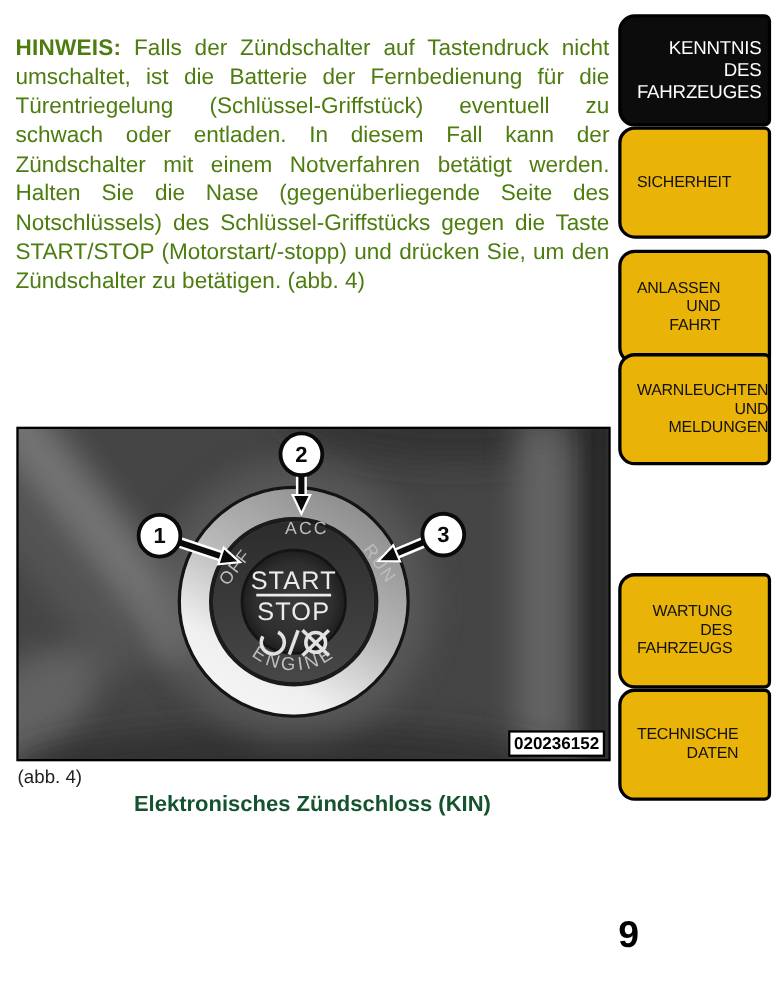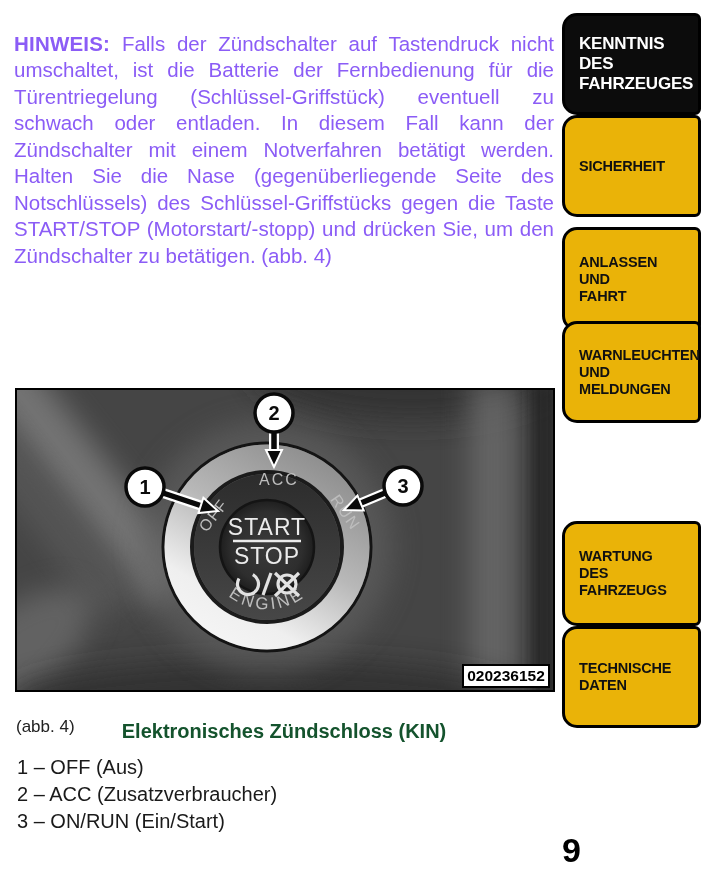--- a/index.html
+++ b/index.html
@@ -1,40 +1,40 @@
 <!DOCTYPE html>
 <html><head>
 <meta charset="utf-8">
 <style>
   html,body{margin:0;padding:0;background:#ffffff;}
   #page{position:relative;width:704px;height:896px;background:#ffffff;overflow:hidden;
         font-family:"Liberation Sans",sans-serif;color:#151515;}
 
   
   .notice{position:absolute;left:14px;top:10px;width:540px;
-          font-size:20.5px;line-height:26.5px;text-align:justify;color:#8b5cf6;}
+          font-size:20.5px;line-height:26.5px;text-align:justify;color:#4d7c0f;}
   .notice b{font-weight:bold;letter-spacing:.2px;}
 
   
   .figure{position:absolute;left:15px;top:388px;width:540px;height:304px;
           box-sizing:border-box;border:2px solid #000;background:#454545;}
   .figure svg{display:block;}
   svg text{font-family:"Liberation Sans",sans-serif;}
 
-  .fig-caption{position:absolute;left:16px;top:697px;font-size:17px;color:#222;margin-top:20px;}
+  .fig-caption{position:absolute;left:16px;top:697px;font-size:17px;color:#222;}
   .fig-title{position:absolute;left:14px;top:720px;width:540px;text-align:center;
              font-size:20px;font-weight:bold;color:#14532d;}
   .legend{position:absolute;left:17px;top:754px;font-size:20px;line-height:27px;color:#1a1a1a;}
 
   
   .tab{position:absolute;left:562px;width:139px;box-sizing:border-box;
        background:#eab308;border:3px solid #000;border-radius:15px 6px 6px 15px;
        display:flex;align-items:center;padding-left:14px;cursor:pointer;}
-  .tab-label{font-size:14.5px;line-height:17px;font-weight:bold;letter-spacing:-.2px;
-             color:#111;white-space:pre-line;}
+  .tab-label{font-size:14.5px;line-height:17px;font-weight:normal;letter-spacing:-.2px;
+             color:#111;white-space:pre-line;text-align:right;}
   .tab.active{background:#0c0c0c;}
   .tab.active .tab-label{color:#ffffff;font-size:17px;line-height:20px;letter-spacing:-.2px;}
 
   .page-number{position:absolute;left:562px;top:831px;font-size:34px;font-weight:bold;color:#000;}
 </style>
 </head>
 <body>
 
 <div id="page">
 
@@ -141,25 +141,20 @@
 
       <g>
         <rect x="446" y="275" width="86" height="22" fill="#ffffff" stroke="#000000" stroke-width="2"></rect>
         <text x="489" y="291" text-anchor="middle" font-size="15.5" font-weight="bold" fill="#000">020236152</text>
       </g>
     </svg>
   </div>
 
   <div class="fig-caption">(abb. 4)</div>
   <div class="fig-title">Elektronisches Zündschloss (KIN)</div>
-  <div class="legend">
-    <div>1 – OFF (Aus)</div>
-    <div>2 – ACC (Zusatzverbraucher)</div>
-    <div>3 – ON/RUN (Ein/Start)</div>
-  </div>
 
   <div class="tab active" style="top:13px;height:102px">
     <span class="tab-label">KENNTNIS
 DES
 FAHRZEUGES</span>
     </div>
   <div class="tab" style="top:115px;height:102px">
     <span class="tab-label">SICHERHEIT</span>
     </div>
   <div class="tab" style="top:227px;height:104px">

